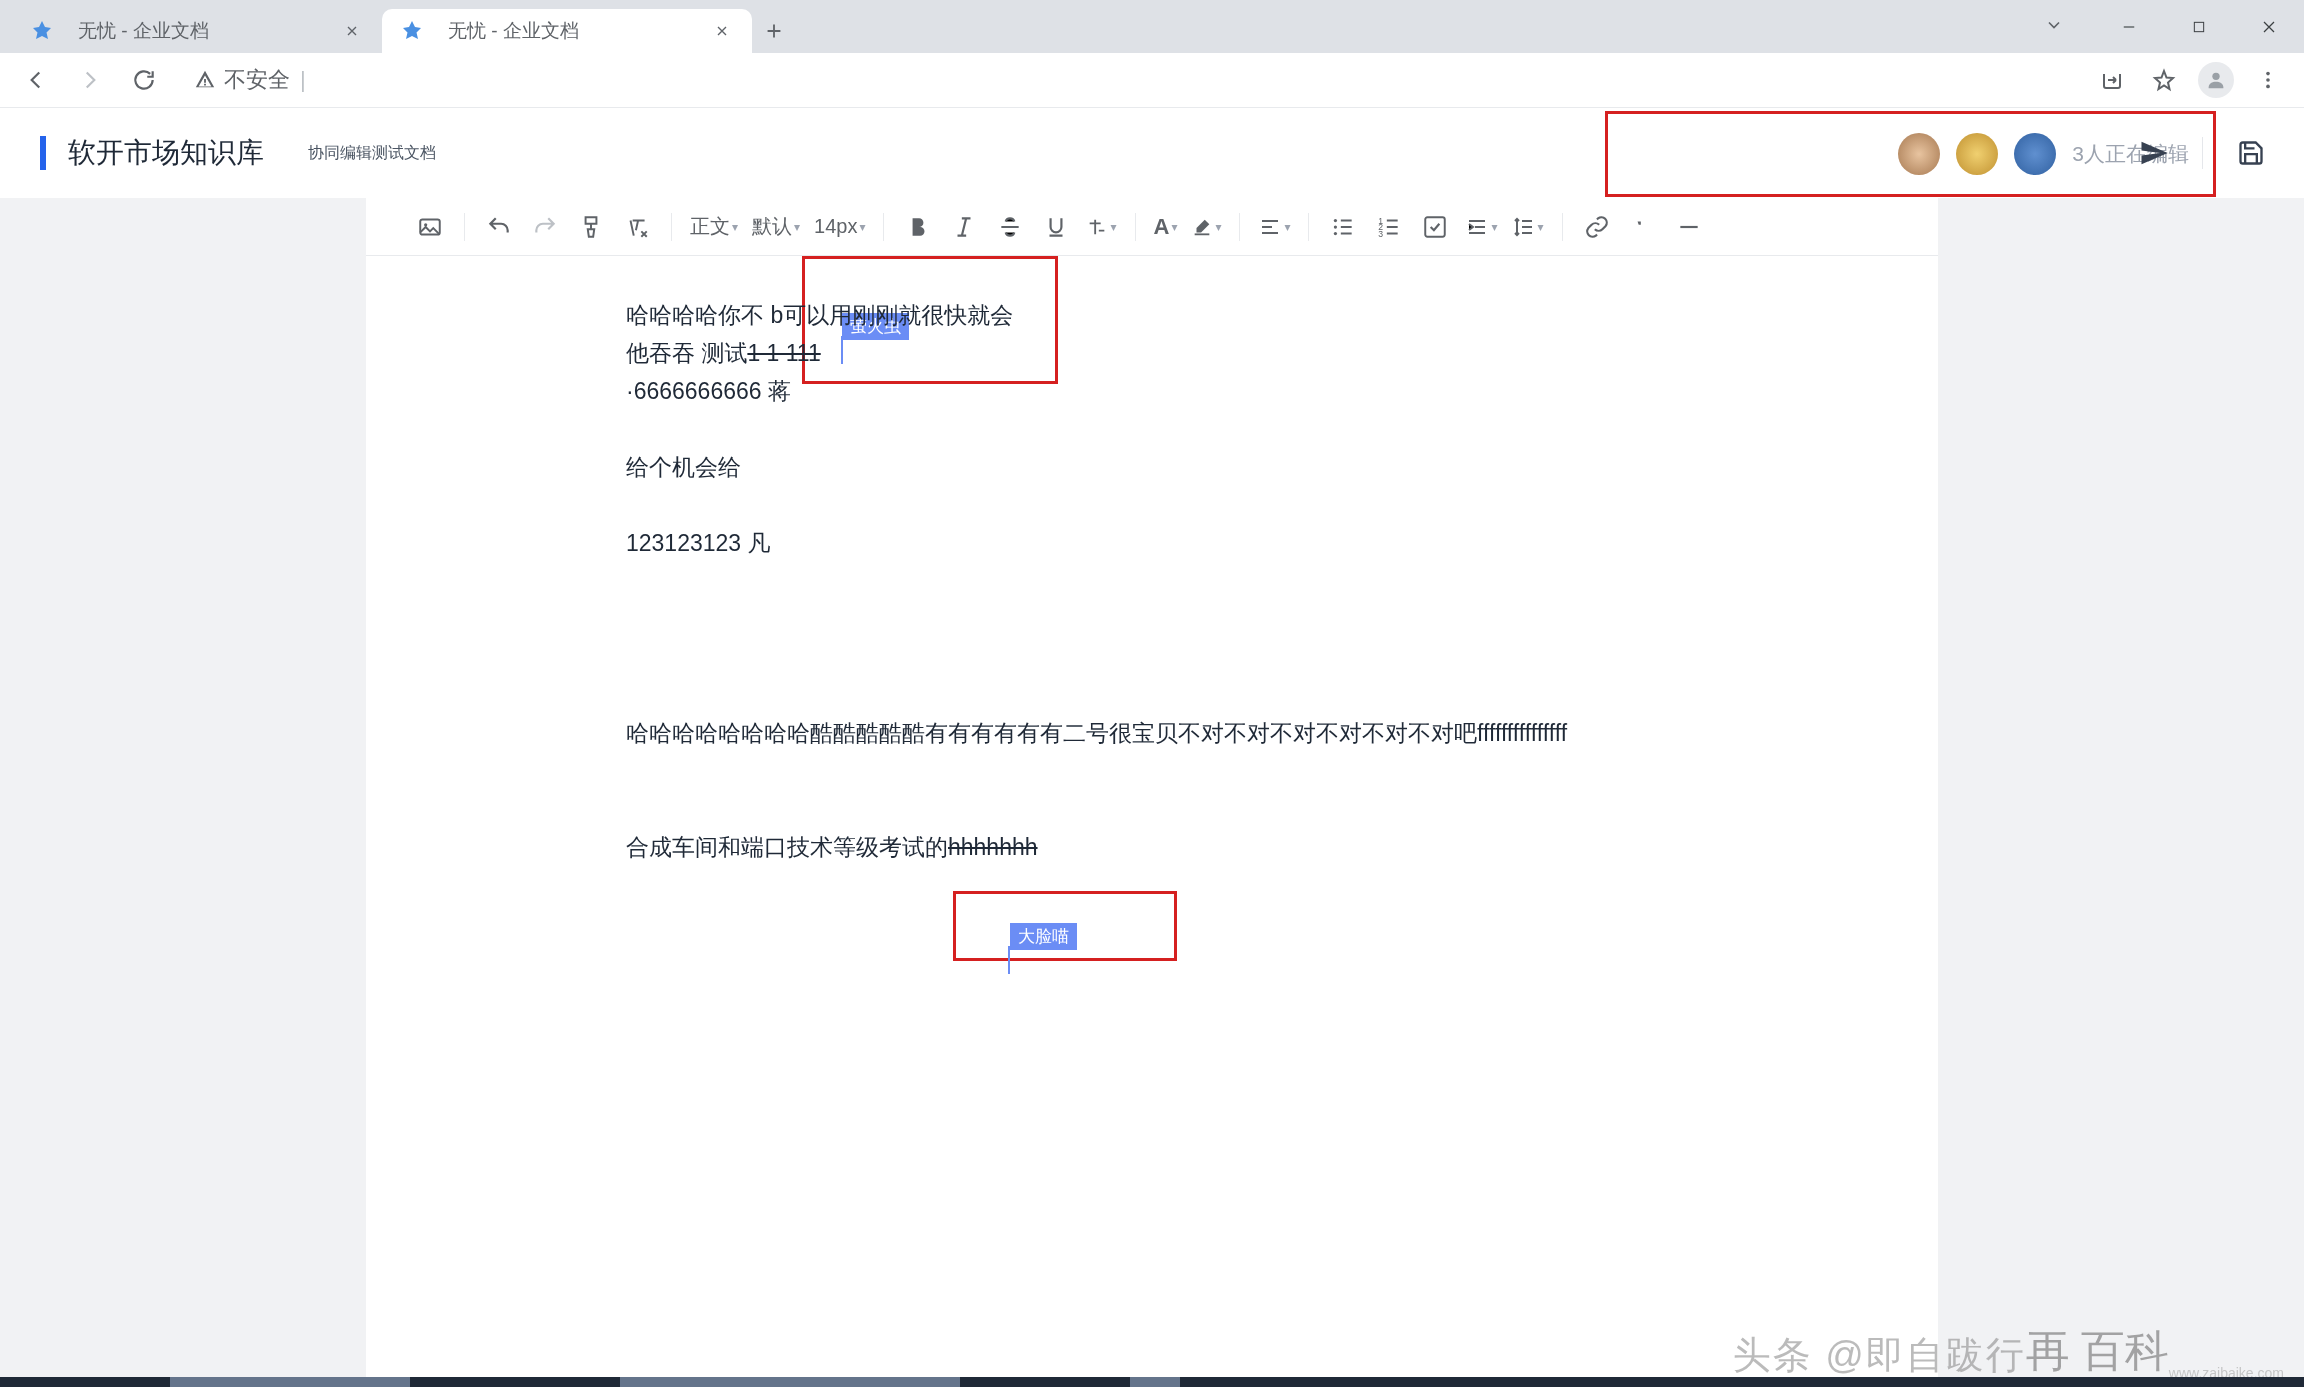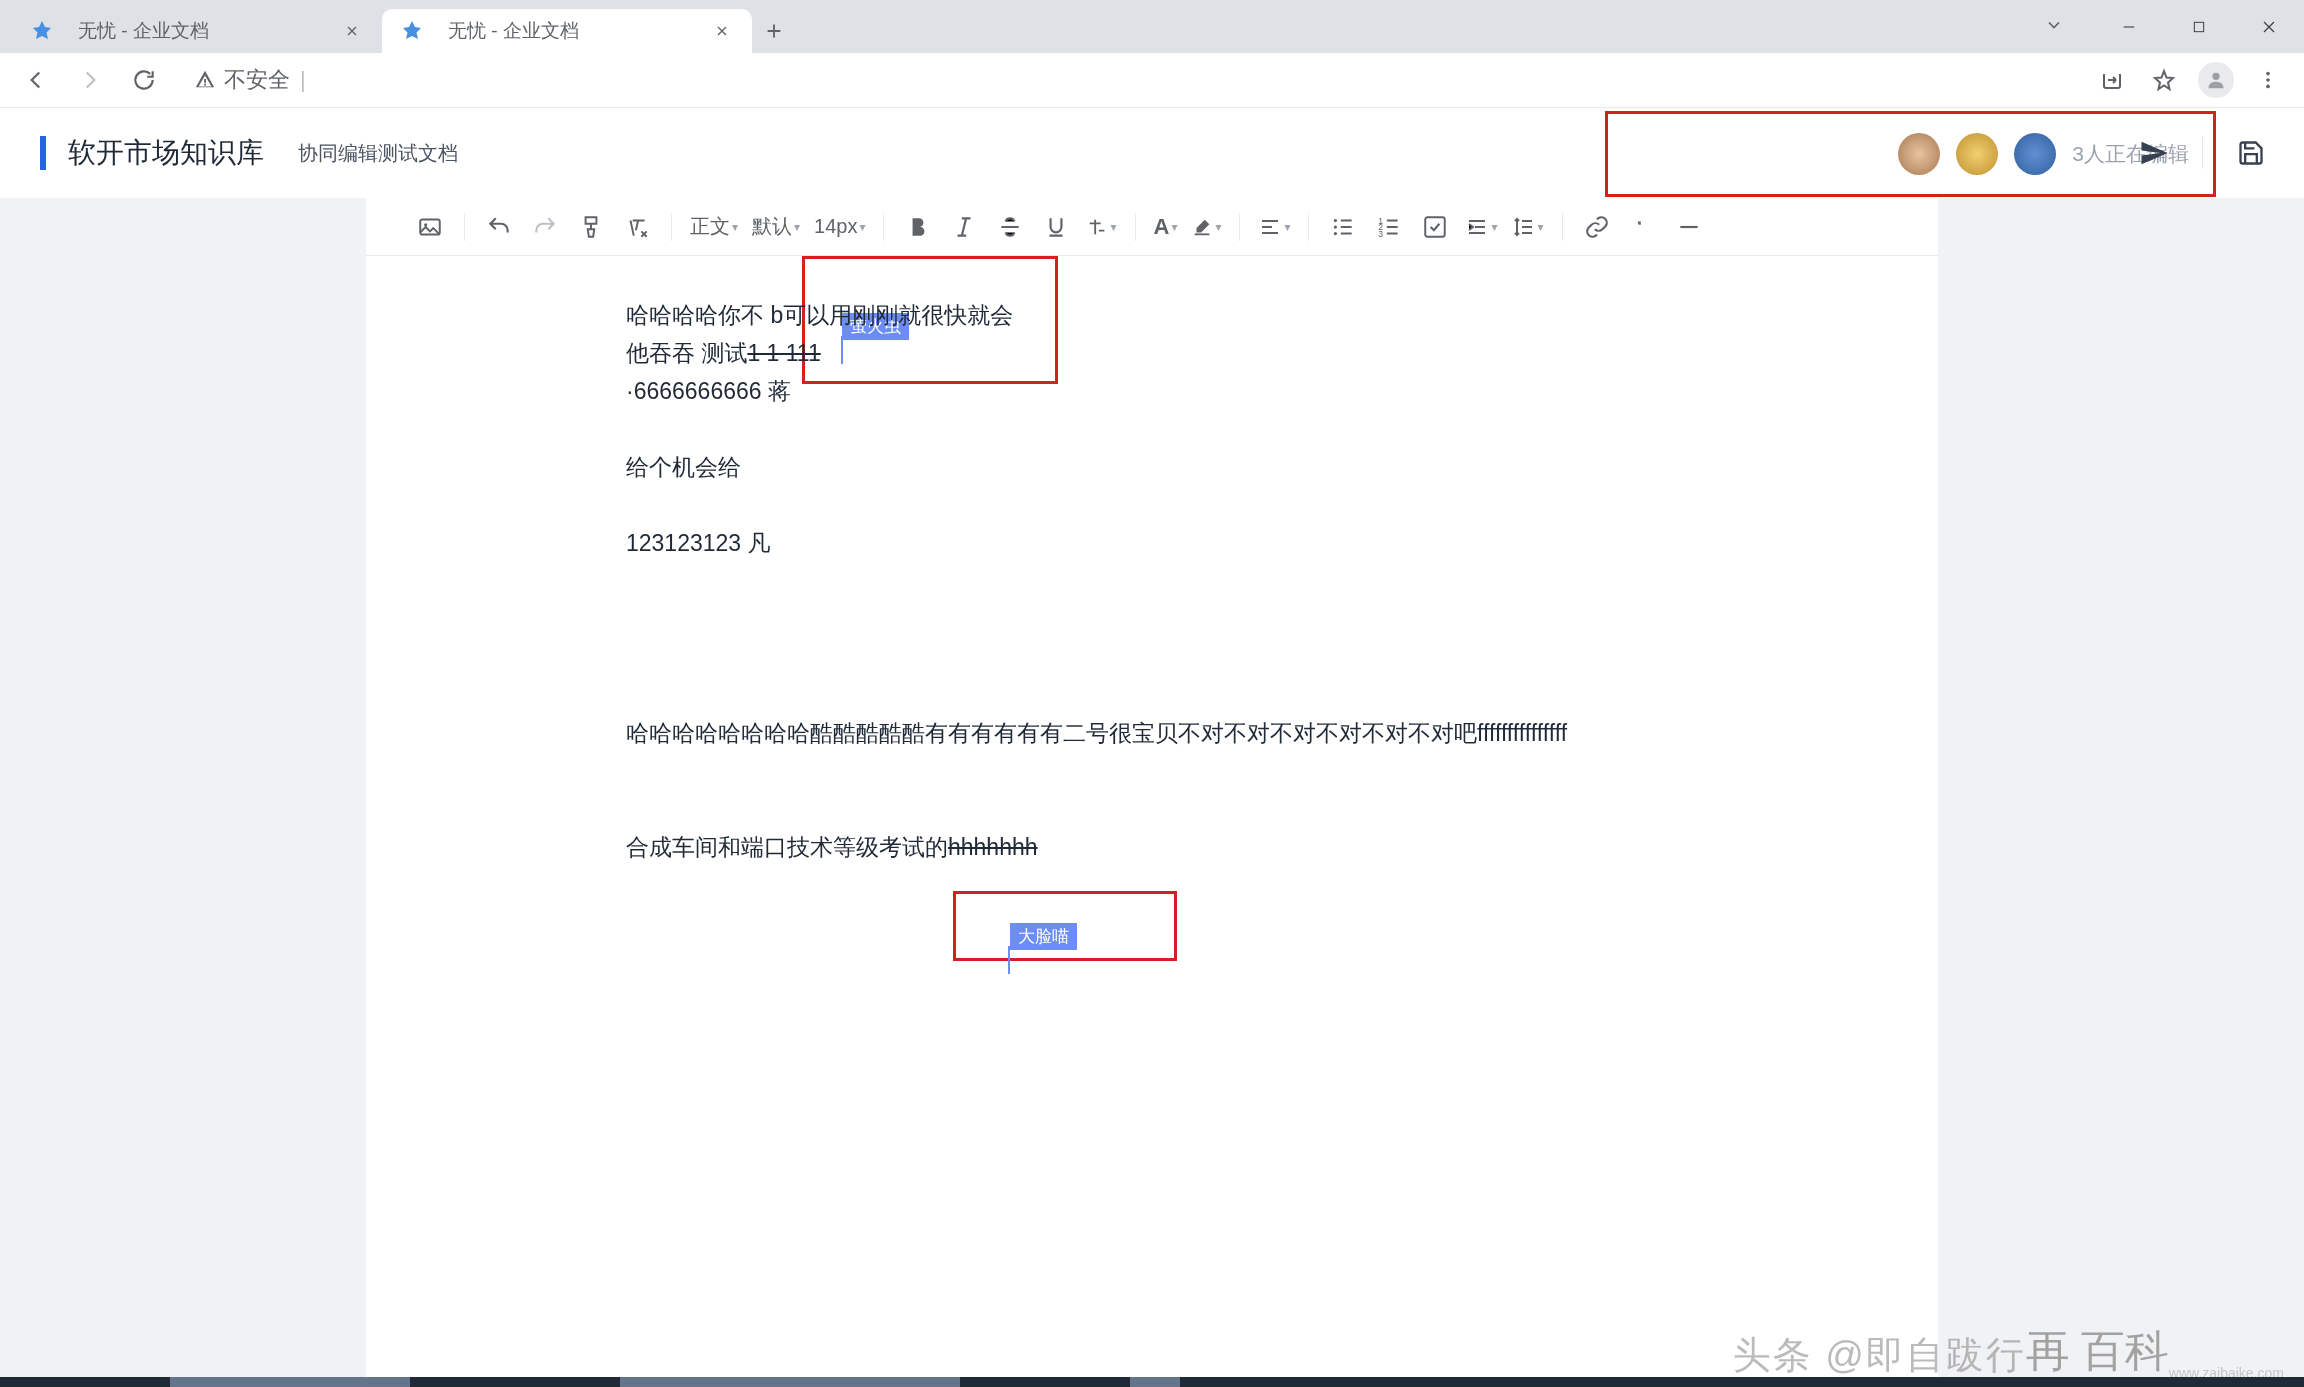--- a/index.html
+++ b/index.html
@@ -23,21 +23,21 @@
 .url-warn{display:flex;align-items:center;gap:8px;color:#5f6368}
 .url-sep{color:#bdc1c6}
 .url-text{color:#202124}
 .addr-right{display:flex;align-items:center;gap:8px}
 .addr-icon{width:44px;height:44px;display:flex;align-items:center;justify-content:center;color:#5f6368;cursor:pointer}
 .profile-icon{width:36px;height:36px;border-radius:50%;background:#e8eaed;display:flex;align-items:center;justify-content:center}
 .app-header{height:90px;background:#fff;display:flex;align-items:center;padding:0 40px;position:relative}
 .app-title-wrap{display:flex;align-items:center;gap:22px}
 .app-accent{width:6px;height:34px;background:#2563eb}
 .app-title{font-size:28px;font-weight:400;color:#1f2937}
-.doc-name{font-size:20px;color:#4b5563;margin-left:12px}
+.doc-name{font-size:16px;color:#4b5563;margin-left:22px}
 .collab-box{position:absolute;right:88px;top:3px;height:86px;display:flex;align-items:center;gap:16px;padding:0 24px 0 290px;border:3px solid #d52020}
 .avatar{width:42px;height:42px;border-radius:50%;background:#ddd;background-size:cover;background-position:center}
 .av1{background:radial-gradient(circle,#e8c4a0,#a67850)}
 .av2{background:radial-gradient(circle,#f0d070,#c09030)}
 .av3{background:radial-gradient(circle,#6090d0,#3060a0)}
 .collab-text{font-size:21px;color:#9ca3af}
 .header-actions{position:absolute;right:35px;display:flex;align-items:center;gap:30px}
 .header-icon{width:36px;height:36px;display:flex;align-items:center;justify-content:center;color:#374151;cursor:pointer}
 .header-sep{width:1px;height:32px;background:#e5e7eb}
 .editor-wrap{background:#f1f2f4;padding:0;height:calc(100% - 198px);display:flex;justify-content:center}

